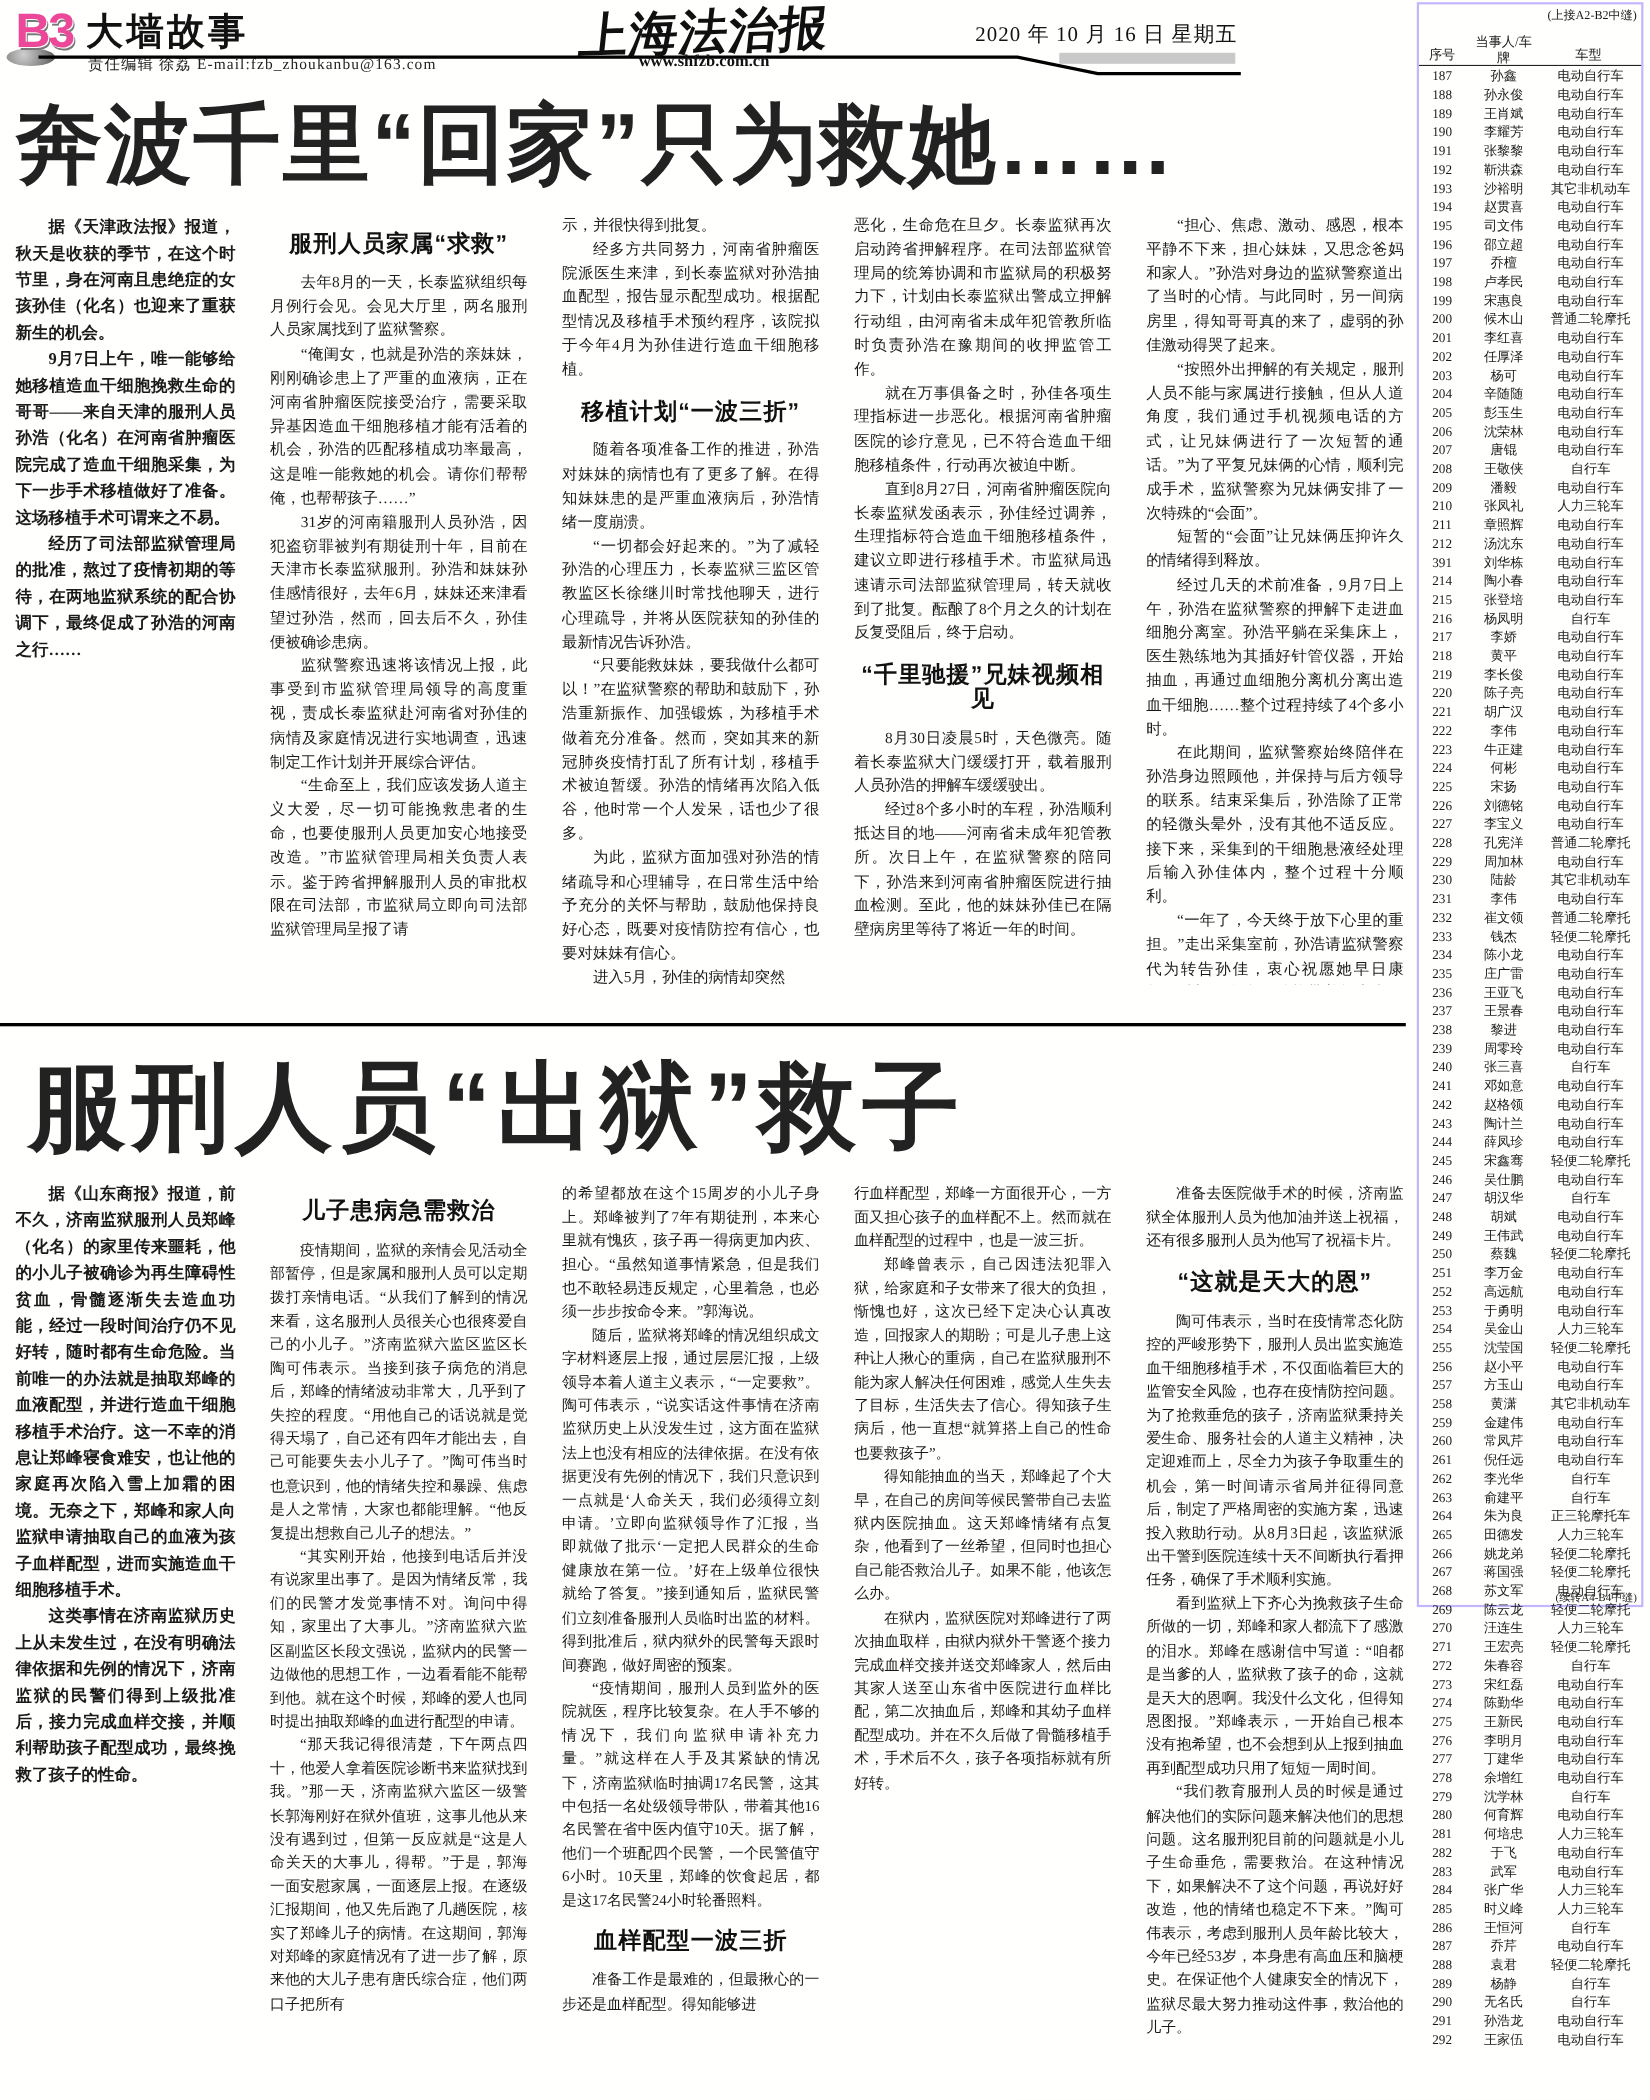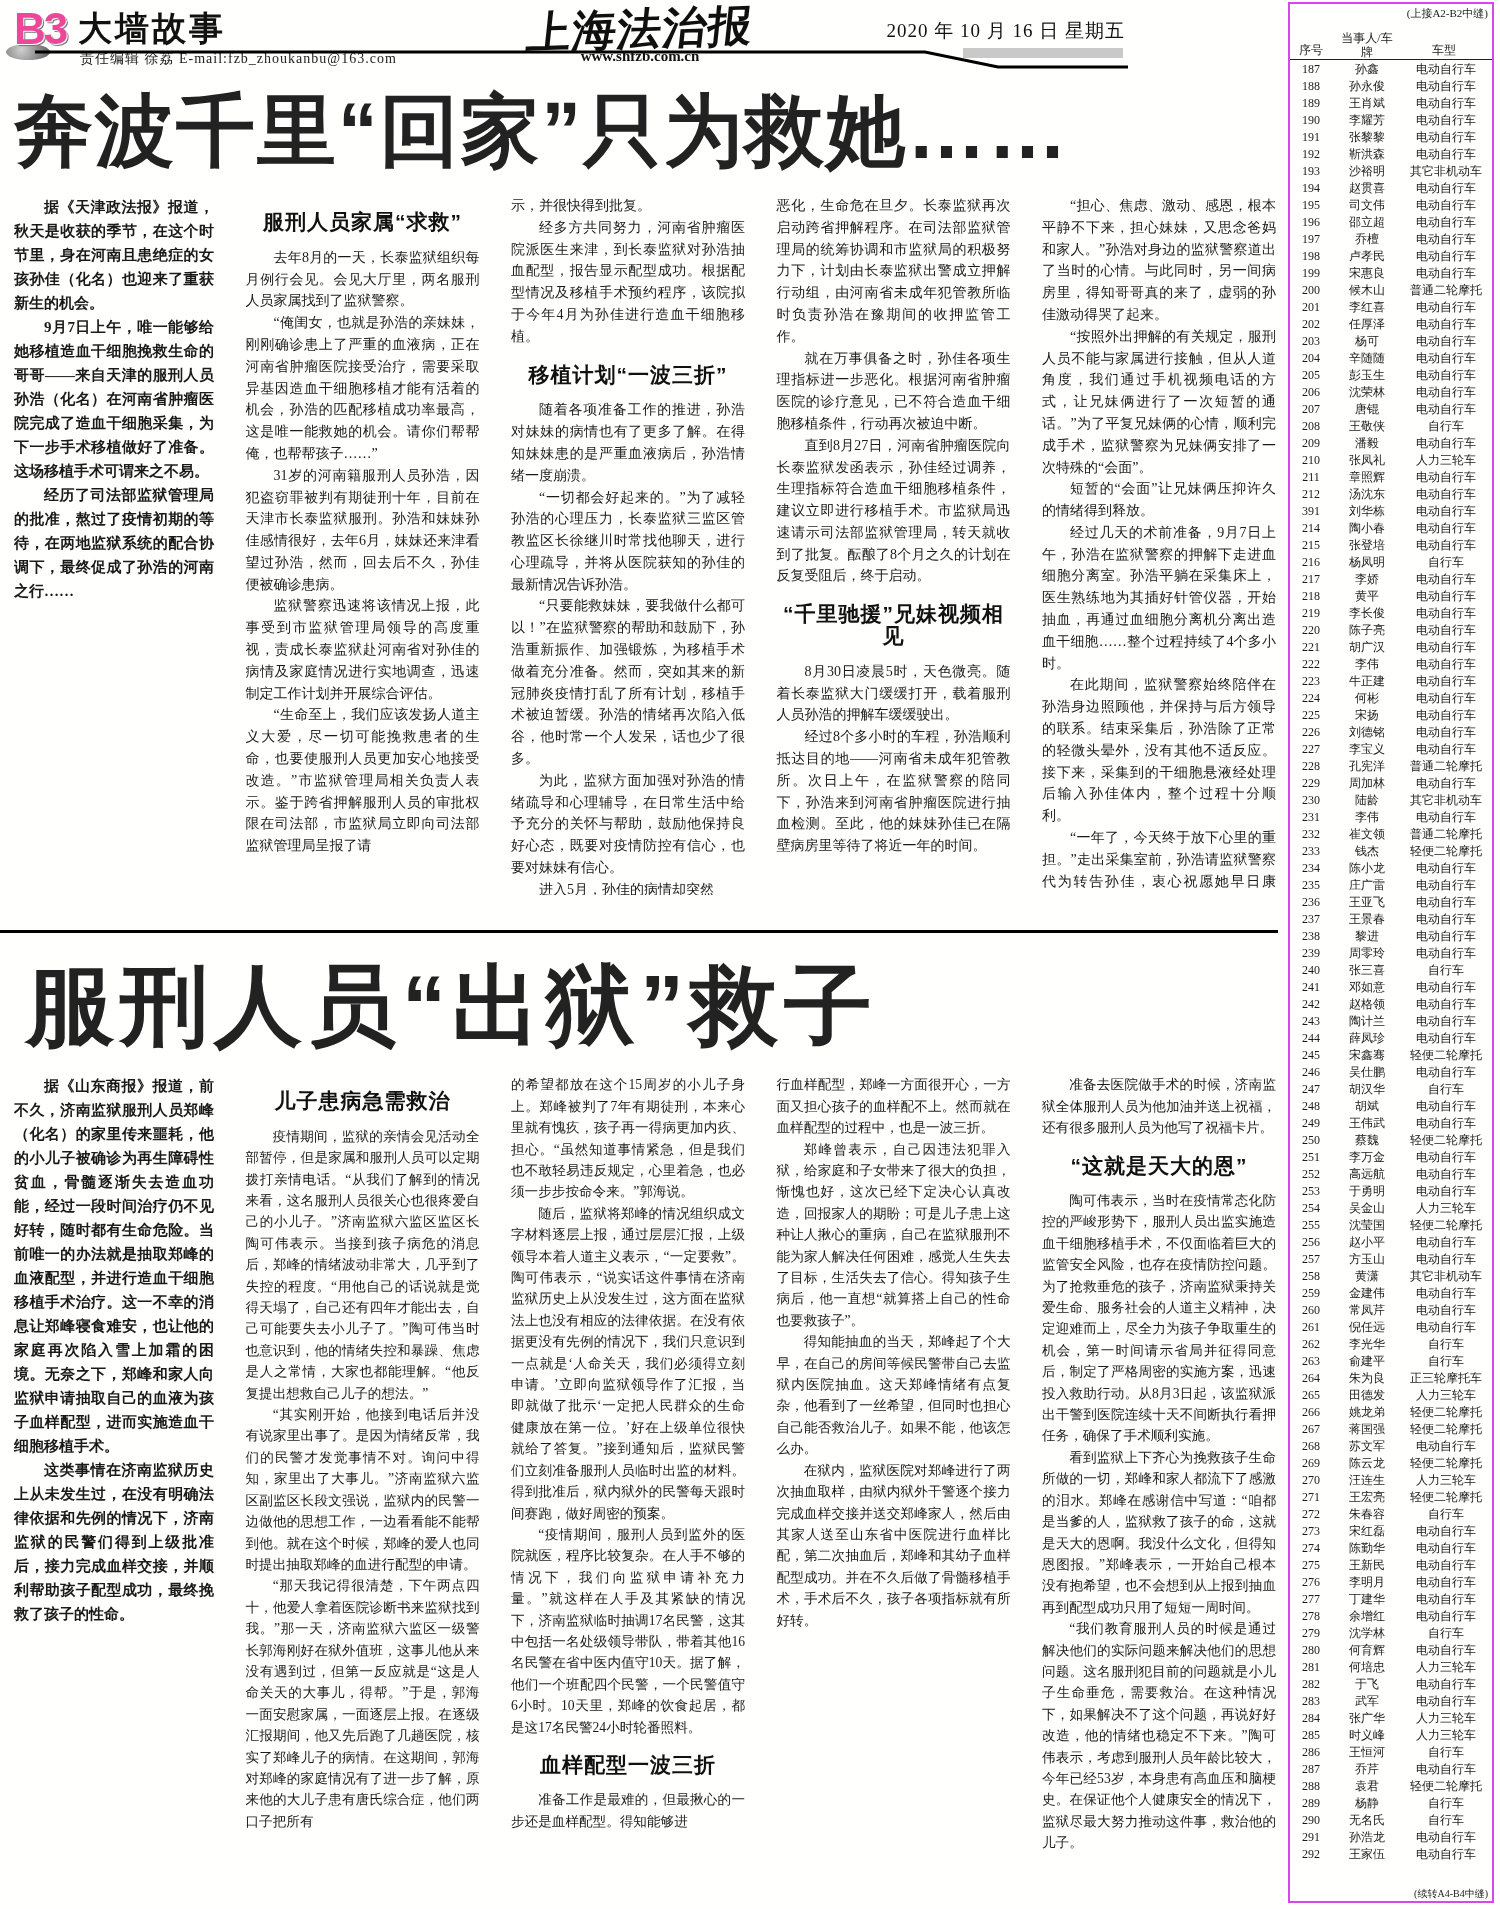--- a/index.html
+++ b/index.html
@@ -20,22 +20,22 @@
   .masthead{position:absolute;left:520px;top:0px;width:240px;text-align:center;
       font-weight:900;font-size:44px;letter-spacing:1px;transform:skewX(-8deg) rotate(-2deg);
       color:#101010;}
   .website{position:absolute;left:540px;top:48px;width:200px;text-align:center;
       font-weight:bold;font-size:15px;color:#111;}
   .pubdate{position:absolute;left:880px;top:18px;width:245px;text-align:right;
       font-size:19px;letter-spacing:1px;color:#111;}
   .date-bar{position:absolute;left:963px;top:48px;width:160px;height:10px;background:#c9c9c9;}
 
   
-  .vtable{position:absolute;left:1288px;top:2px;width:206px;height:1901px;
-      border:2px solid #d946ef;box-sizing:border-box;background:#fffffd;font-size:12px;}
+  .vtable{position:absolute;left:1288px;top:2px;width:206px;height:1459px;
+      border:2px solid #c4b5fd;box-sizing:border-box;background:#fffffd;font-size:12px;}
   .vt-cont{position:absolute;right:4px;top:2px;font-size:11px;letter-spacing:0;}
   .vt-head{position:absolute;left:0;top:20px;width:100%;height:36px;display:flex;align-items:flex-end;
       border-bottom:1px solid #222;box-sizing:border-box;}
   .vt-head .h0{width:42px;text-align:center;}
   .vt-head .h1{width:70px;text-align:center;line-height:14px;}
   .vt-head .h1 span{display:inline-block;width:52px;}
   .vt-head .h2{width:84px;text-align:center;}
   .vt-body{position:absolute;left:0;top:57px;width:100%;height:1802px;overflow:hidden;}
   .vrow{display:flex;height:17.0px;line-height:17.0px;}
   .vc0{width:42px;text-align:center;}

